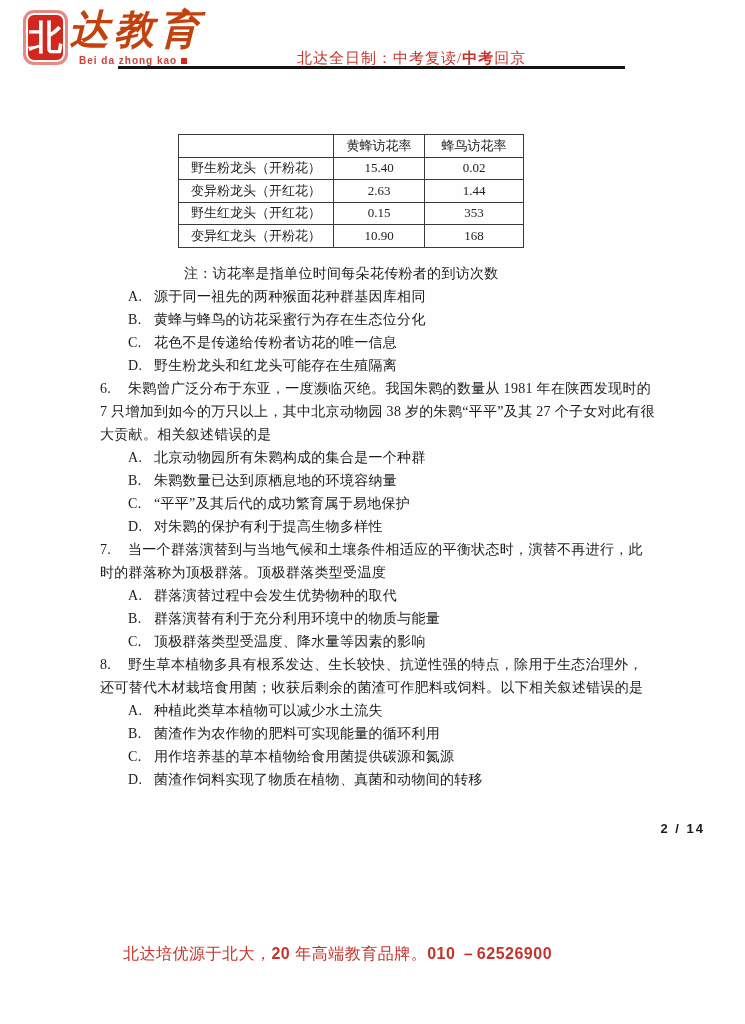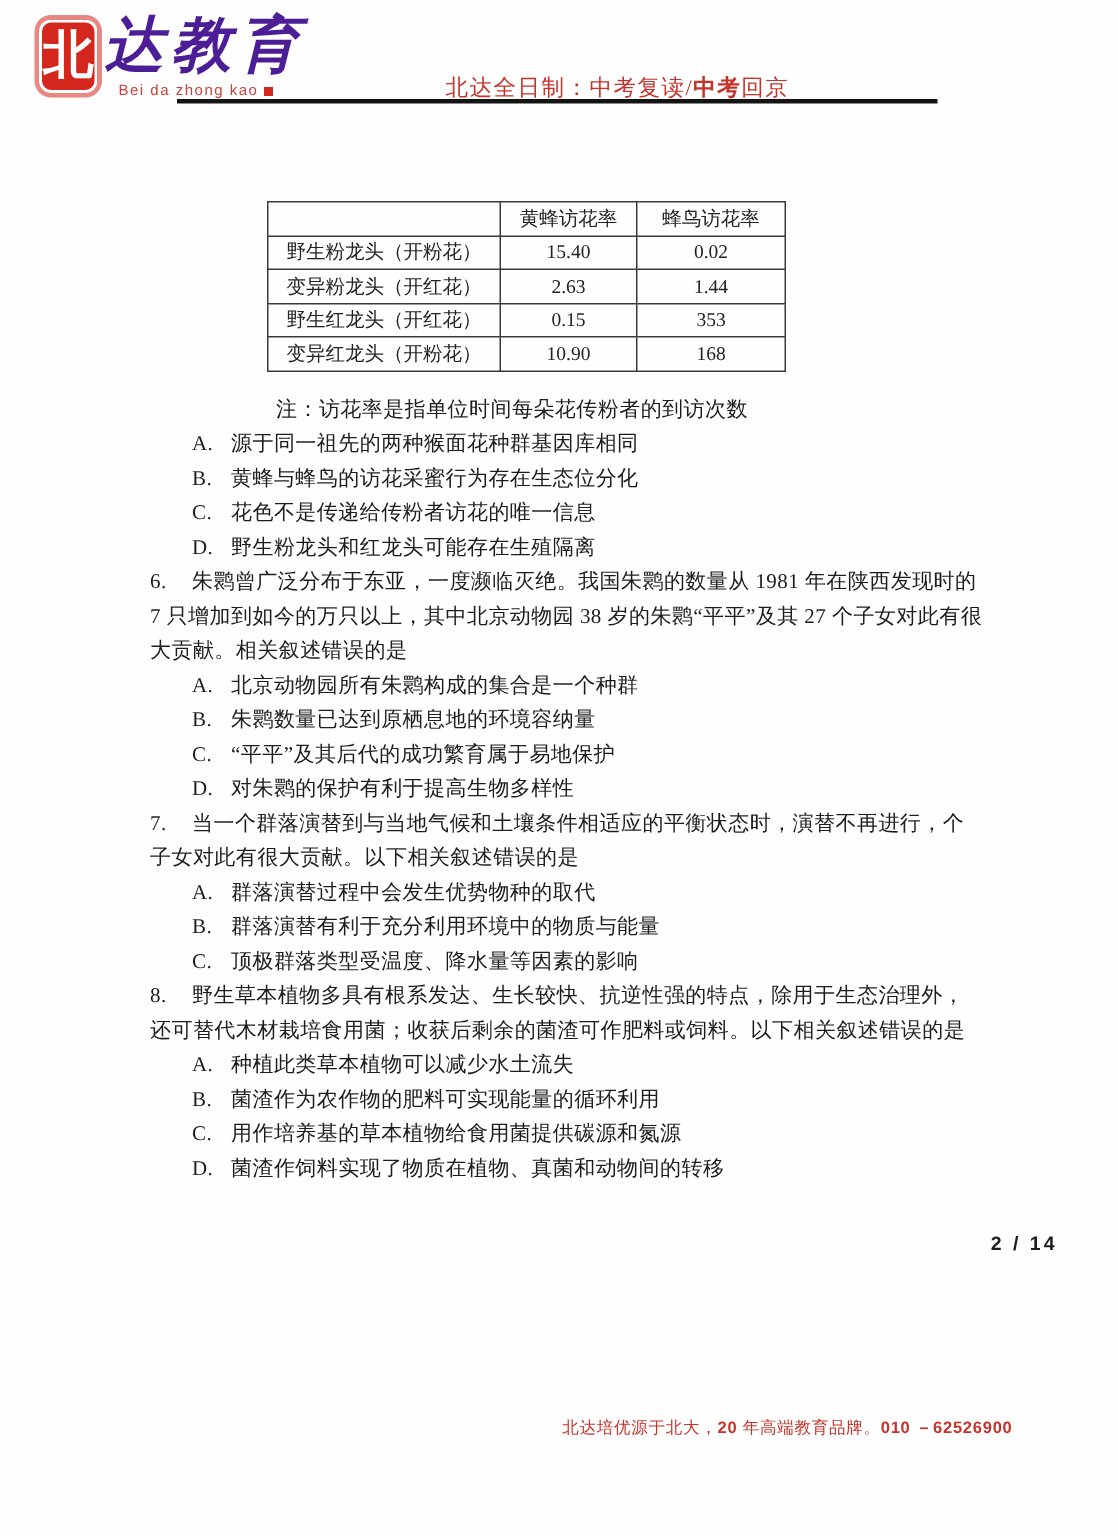--- a/index.html
+++ b/index.html
@@ -10,27 +10,27 @@
   }
   
   .seal{
     position:absolute;left:26px;top:13px;width:39px;height:49px;
     background:#d3261d;border-radius:8px;
     box-shadow:0 0 0 2px #fff inset,0 0 0 3px rgba(211,38,29,.55);
     display:flex;align-items:center;justify-content:center;
     color:#fff;font-size:34px;font-weight:bold;line-height:1;
   }
   .brand-name{
-    position:absolute;left:69px;top:6px;color:#4c1d95;
+    position:absolute;left:69px;top:6px;color:#c2410c;
     font-size:40px;font-weight:bold;font-style:italic;letter-spacing:5px;line-height:1.2;
   }
   .brand-sub{
     position:absolute;left:79px;top:55px;color:#c9433a;
     font-size:10px;font-family:"Liberation Sans",sans-serif;letter-spacing:1px;
-    display:flex;align-items:center;gap:4px;
+    display:flex;align-items:center;gap:4px;font-weight:bold;
   }
   .brand-sub .sq{width:6px;height:6px;background:#d3261d;display:inline-block;}
   .slogan{
     position:absolute;left:297px;top:49px;color:#c5342b;font-size:15px;letter-spacing:1px;
   }
   .slogan b{font-weight:bold;margin-top:44px;}
   .header-rule{
     position:absolute;left:118px;top:66px;width:507px;height:3px;background:#141414;
   }
   
@@ -54,22 +54,22 @@
   .note{padding-left:84px;}
   .stem .qnum{display:inline-block;width:28px;}
   .option{padding-left:28px;}
   .option .okey{display:inline-block;width:26px;}
   
   .page-num{
     position:absolute;left:0;right:40px;top:821px;text-align:right;
     font-family:Liberation Sans, sans-serif;font-size:13px;font-weight:bold;letter-spacing:2px;
   }
   .footer{
-    position:absolute;left:0;right:70px;top:944px;text-align:right;
-    color:#c5342b;font-size:11px;font-family:"Liberation Sans",sans-serif;letter-spacing:.5px;
+    position:absolute;left:0;right:70px;top:944px;text-align:center;
+    color:#c5342b;font-size:16px;font-family:"Liberation Sans",sans-serif;letter-spacing:.5px;
   }
   .footer b{font-weight:bold;}
 </style>
 </head>
 <body>
 
 <div class="seal">
   <span>北</span>
 </div>
 <div class="brand-name">达教育</div>
@@ -123,21 +123,21 @@
 
   <div>
     <p class="stem"><span class="qnum">6.</span><span>朱鹮曾广泛分布于东亚，一度濒临灭绝。我国朱鹮的数量从 1981 年在陕西发现时的 7 只增加到如今的万只以上，其中北京动物园 38 岁的朱鹮“平平”及其 27 个子女对此有很大贡献。相关叙述错误的是</span></p>
     <p class="option"><span class="okey">A.</span><span>北京动物园所有朱鹮构成的集合是一个种群</span></p>
     <p class="option"><span class="okey">B.</span><span>朱鹮数量已达到原栖息地的环境容纳量</span></p>
     <p class="option"><span class="okey">C.</span><span>“平平”及其后代的成功繁育属于易地保护</span></p>
     <p class="option"><span class="okey">D.</span><span>对朱鹮的保护有利于提高生物多样性</span></p>
   </div>
 
   <div>
-    <p class="stem"><span class="qnum">7.</span><span>当一个群落演替到与当地气候和土壤条件相适应的平衡状态时，演替不再进行，个子女对此有很大贡献。以下相关叙述错误的是</span></p>
+    <p class="stem"><span class="qnum">7.</span><span>当一个群落演替到与当地气候和土壤条件相适应的平衡状态时，演替不再进行，此时的群落称为顶极群落。顶极群落类型受温度</span></p>
     <p class="option"><span class="okey">A.</span><span>群落演替过程中会发生优势物种的取代</span></p>
     <p class="option"><span class="okey">B.</span><span>群落演替有利于充分利用环境中的物质与能量</span></p>
     <p class="option"><span class="okey">C.</span><span>顶极群落类型受温度、降水量等因素的影响</span></p>
   </div>
 
   <div>
     <p class="stem"><span class="qnum">8.</span><span>野生草本植物多具有根系发达、生长较快、抗逆性强的特点，除用于生态治理外，还可替代木材栽培食用菌；收获后剩余的菌渣可作肥料或饲料。以下相关叙述错误的是</span></p>
     <p class="option"><span class="okey">A.</span><span>种植此类草本植物可以减少水土流失</span></p>
     <p class="option"><span class="okey">B.</span><span>菌渣作为农作物的肥料可实现能量的循环利用</span></p>
     <p class="option"><span class="okey">C.</span><span>用作培养基的草本植物给食用菌提供碳源和氮源</span></p>

